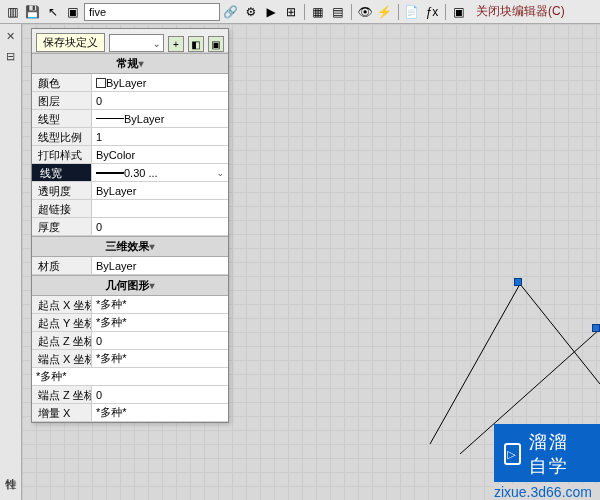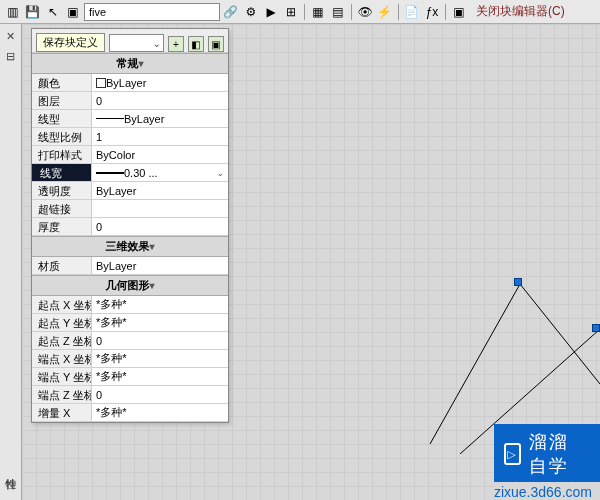--- a/index.html
+++ b/index.html
@@ -352,21 +352,20 @@
             <span>0</span>
           </div>
       </div>
       <div class="prop-row">
         <div class="prop-label">端点 X 坐标</div>
         <div class="prop-value">
             <span>*多种*</span>
           </div>
       </div>
       <div class="prop-row">
-        <div class="prop-label">端点 Y 坐标</div>
         <div class="prop-value">
             <span>*多种*</span>
           </div>
       </div>
       <div class="prop-row">
         <div class="prop-label">端点 Z 坐标</div>
         <div class="prop-value">
             <span>0</span>
           </div>
       </div>

